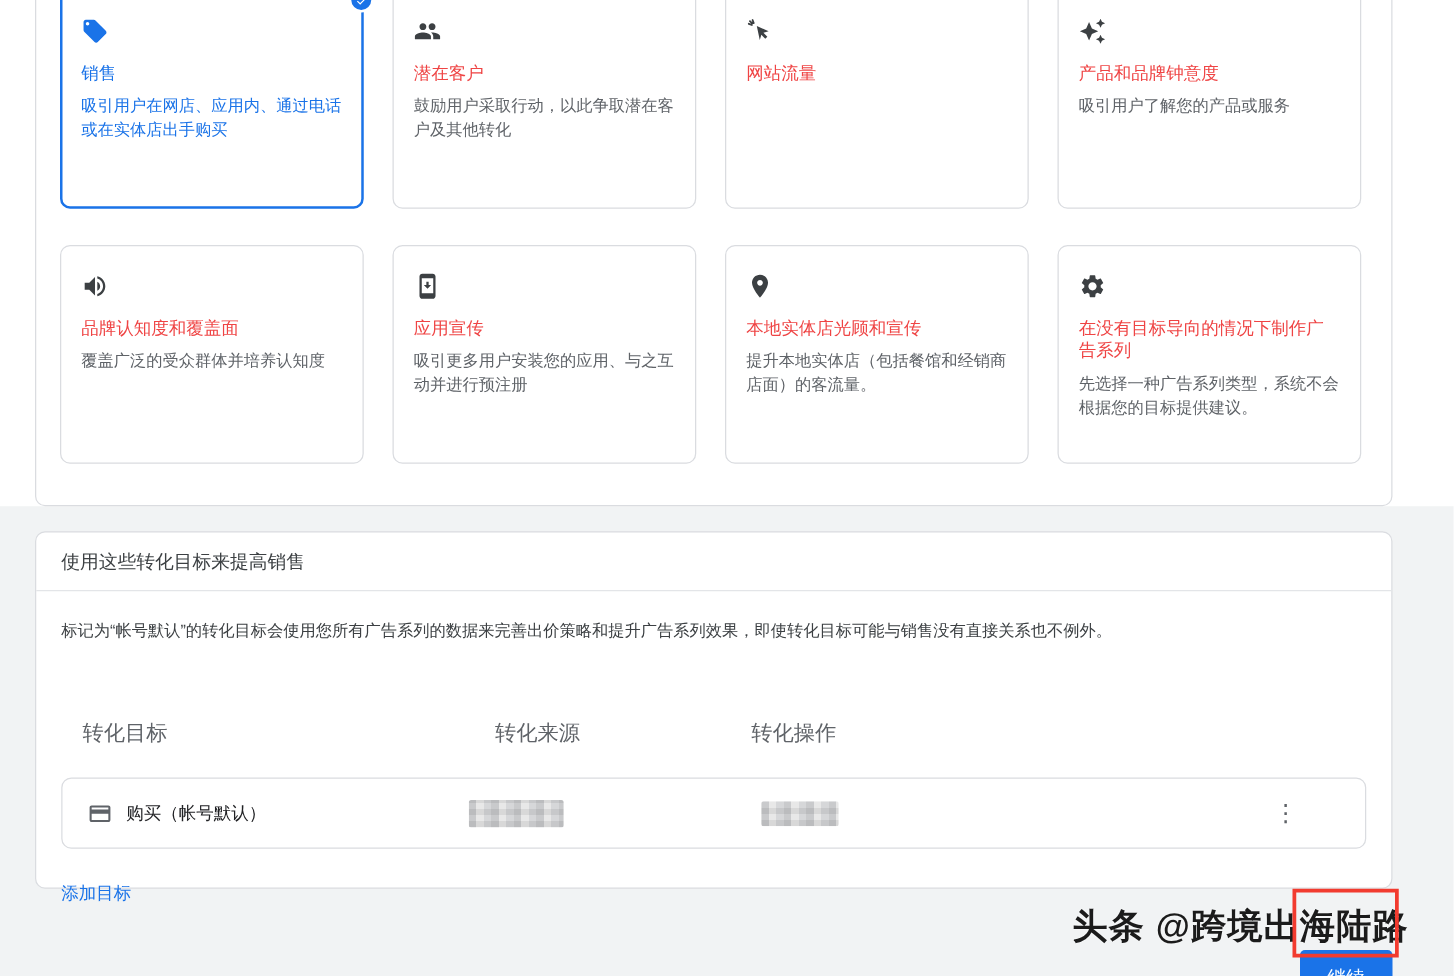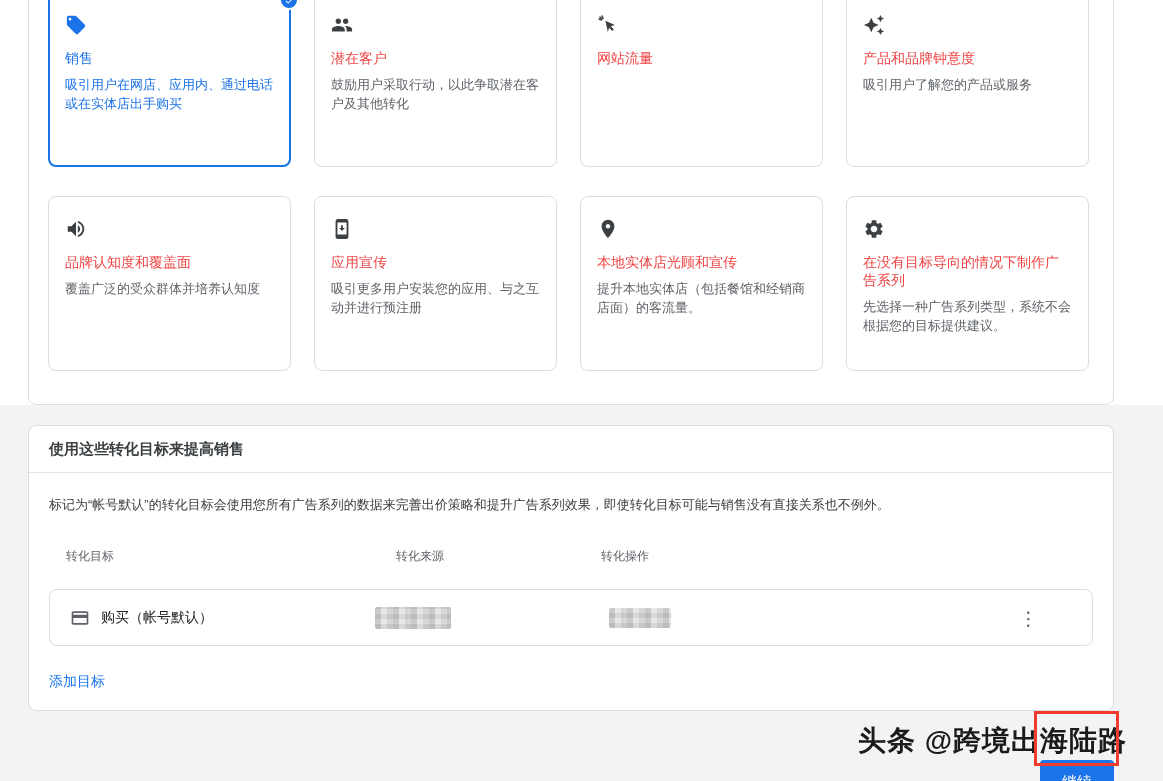--- a/index.html
+++ b/index.html
@@ -47,28 +47,28 @@
     display:flex; align-items:center; justify-content:center;
   }
   .check-badge svg { width:11px; height:11px; }
 
   
   .conversion-panel {
     position:absolute; left:28px; top:425px; width:1086px; height:286px;
     background:#fff; border:1px solid #dadce0; border-radius:8px;
     z-index:2;
   }
-  .p2-header { height:46px; display:flex; align-items:center; padding:0 20px;font-weight:bold; }
+  .p2-header { height:46px; display:flex; align-items:center; padding:0 20px; }
   .p2-title { font-size:15px; color:#3c4043; }
   .p2-divider { height:1px; background:#e3e5e8; }
   .p2-body { padding:23px 20px 0 20px; }
   .p2-desc { font-size:13px; color:#3c4043; line-height:1.4; }
   .table-headers {
-    margin-top:34px; display:grid; grid-template-columns:330px 205px 1fr;
-    padding-left:17px; font-size:12px; color:#5f6368;
+    margin-top:61px; display:grid; grid-template-columns:330px 205px 1fr;
+    padding-left:17px; font-size:17px; color:#5f6368;
   }
   .goal-row {
     margin-top:24px; height:57px; border:1px solid #dadce0; border-radius:8px;
     position:relative; display:flex; align-items:center; padding-left:20px;
     background:#fff;
   }
   .row-icon { color:#5f6368; display:flex; }
   .row-icon svg { width:20px; height:20px; }
   .row-goal { margin-left:11px; font-size:14px; color:#202124; }
   .mosaic {

